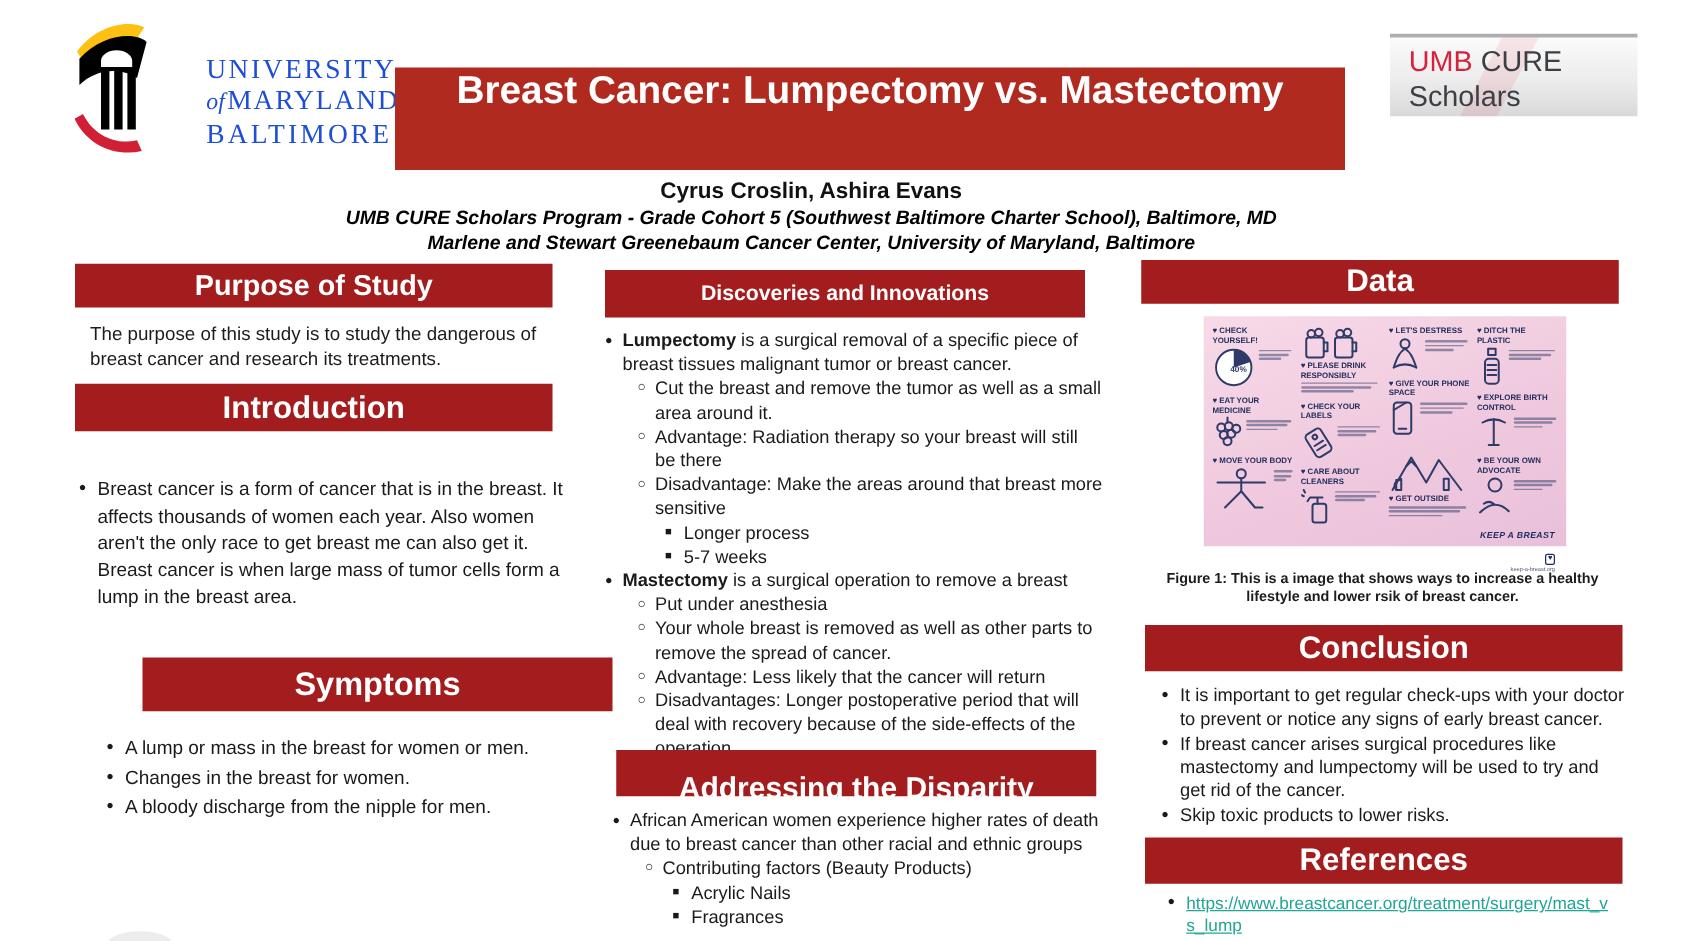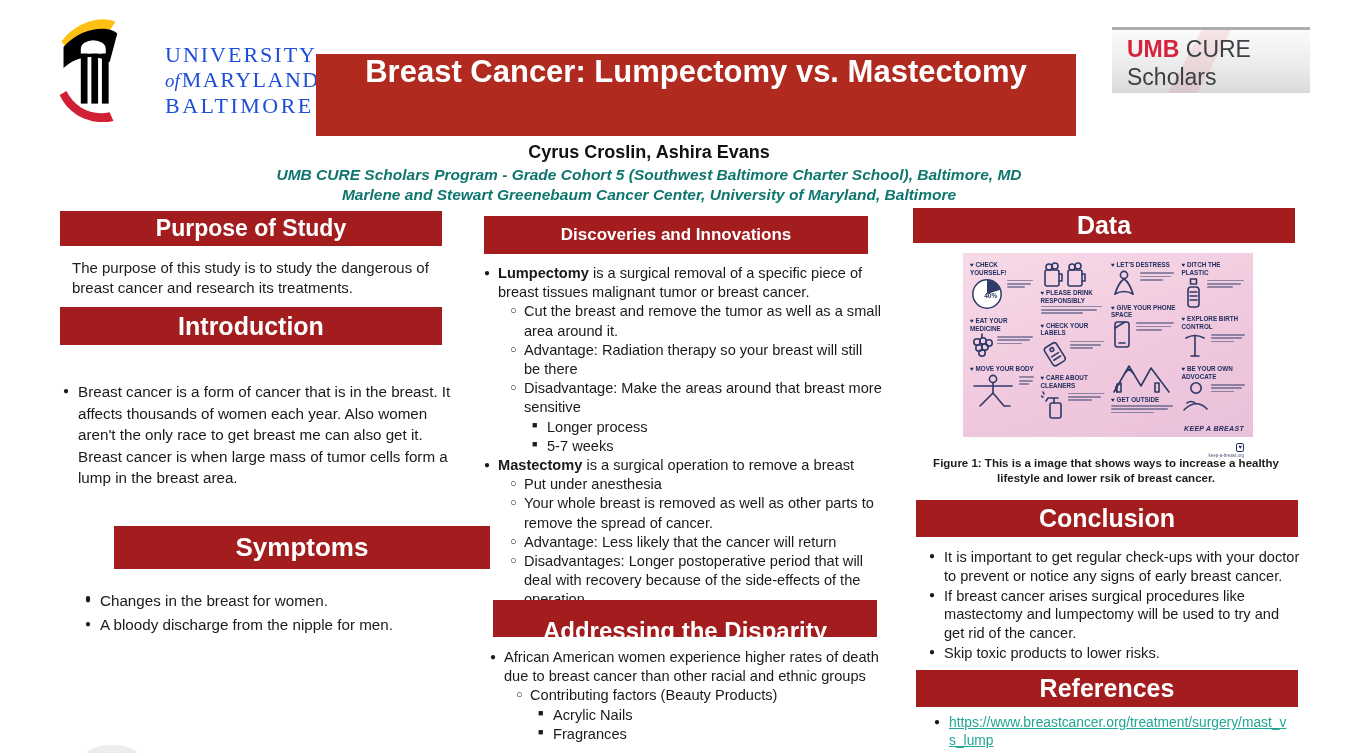--- a/index.html
+++ b/index.html
@@ -18,25 +18,25 @@
   .title-banner{position:absolute;left:316px;top:54px;width:760px;height:82px;background:#b02a1f;
                 display:flex;align-items:flex-start;justify-content:center;}
   .title-banner span{color:#fff;font-weight:bold;font-size:31px;}
 
   .cure-logo{position:absolute;left:1112px;top:27px;width:198px;height:66px;
              background:linear-gradient(180deg,#fbfbfb 0%,#ececec 55%,#d9d9da 100%);
              border-top:3px solid #aeaeb2;box-sizing:border-box;padding:5px 0 0 15px;overflow:hidden;}
   .cure-logo:after{content:"";position:absolute;left:70px;top:-20px;width:26px;height:120px;
              background:rgba(225,40,70,0.10);transform:rotate(28deg);}
   .cure-line{font-size:23px;line-height:28px;color:#3c4044;position:relative;z-index:1;}
-  .cure-line .umb{color:#d6223c;font-weight:bold;}
+  .cure-line .umb{color:#d6223c;font-weight:normal;}
 
   .byline{position:absolute;left:0;top:142px;width:1298px;text-align:center;}
   .authors{font-size:18px;font-weight:bold;color:#111;}
-  .affil{font-size:15.5px;font-weight:bold;font-style:italic;color:#0f766e;margin-top:2.5px;}
+  .affil{font-size:15.5px;font-weight:bold;font-style:italic;color:#000000;margin-top:2.5px;}
 
   
   .banner{position:absolute;background:#a31d1e;display:flex;align-items:center;justify-content:center;}
   .banner span{color:#fff;font-weight:bold;}
 
   
   .abs{position:absolute;}
   .body-text{font-size:15px;line-height:20px;color:#1c1c1c;}
 
   .bullets .li{position:relative;padding-left:28px;margin-bottom:2px;}
@@ -130,21 +130,21 @@
     <span style="font-size:25px;">Introduction</span>
   </div>
   <div id="intro-list" class="abs bullets intro-list" style="left:50px;top:381px;width:406px;">
       <div class="li l1"><span class="marker">●</span><span>Breast cancer is a form of cancer that is in the breast. It affects thousands of women each year. Also women aren't the only race to get breast me can also get it. Breast cancer is when large mass of tumor cells form a lump in the breast area.</span></div>
     </div>
 
   <div class="banner" style="left:66px;top:526px;width:376px;height:43px;margin-left:48px;">
     <span style="font-size:26px;">Symptoms</span>
   </div>
   <div id="symptoms-list" class="abs bullets symptoms-list" style="left:72px;top:588px;width:372px;">
-      <div class="li l1"><span class="marker">●</span></div>
+      <div class="li l1"><span class="marker">●</span><span>A lump or mass in the breast for women or men.</span></div>
       <div class="li l1"><span class="marker">●</span><span>Changes in the breast  for women.</span></div>
       <div class="li l1"><span class="marker">●</span><span>A bloody discharge from the nipple for men.</span></div>
     </div>
 
   <div class="banner" style="left:484px;top:216px;width:384px;height:38px;">
     <span style="font-size:17px;">Discoveries and Innovations</span>
   </div>
   <div id="discoveries-list" class="abs nested" style="left:484px;top:264px;width:398px;">
       <div class="li l1"><span class="marker">●</span><span><b>Lumpectomy</b> is a surgical removal of a specific piece of breast tissues malignant tumor or breast cancer.</span></div>
       <div class="li l2"><span class="marker">○</span><span>Cut the breast and remove the tumor as well as a small area around it.</span></div>

